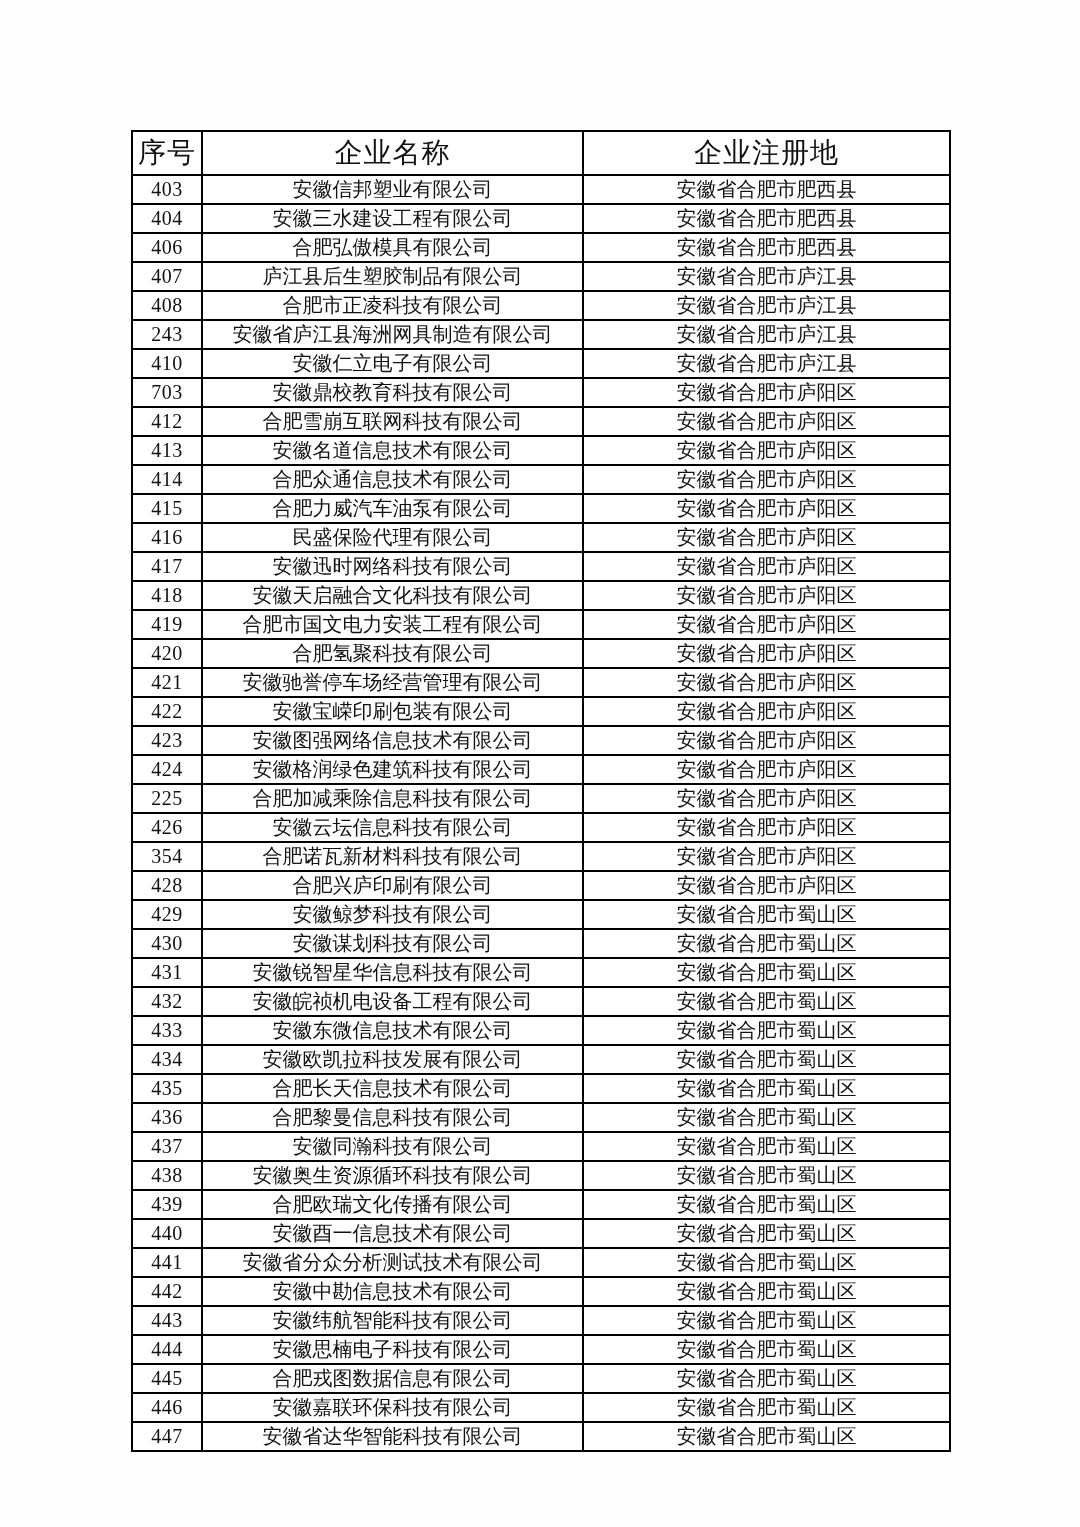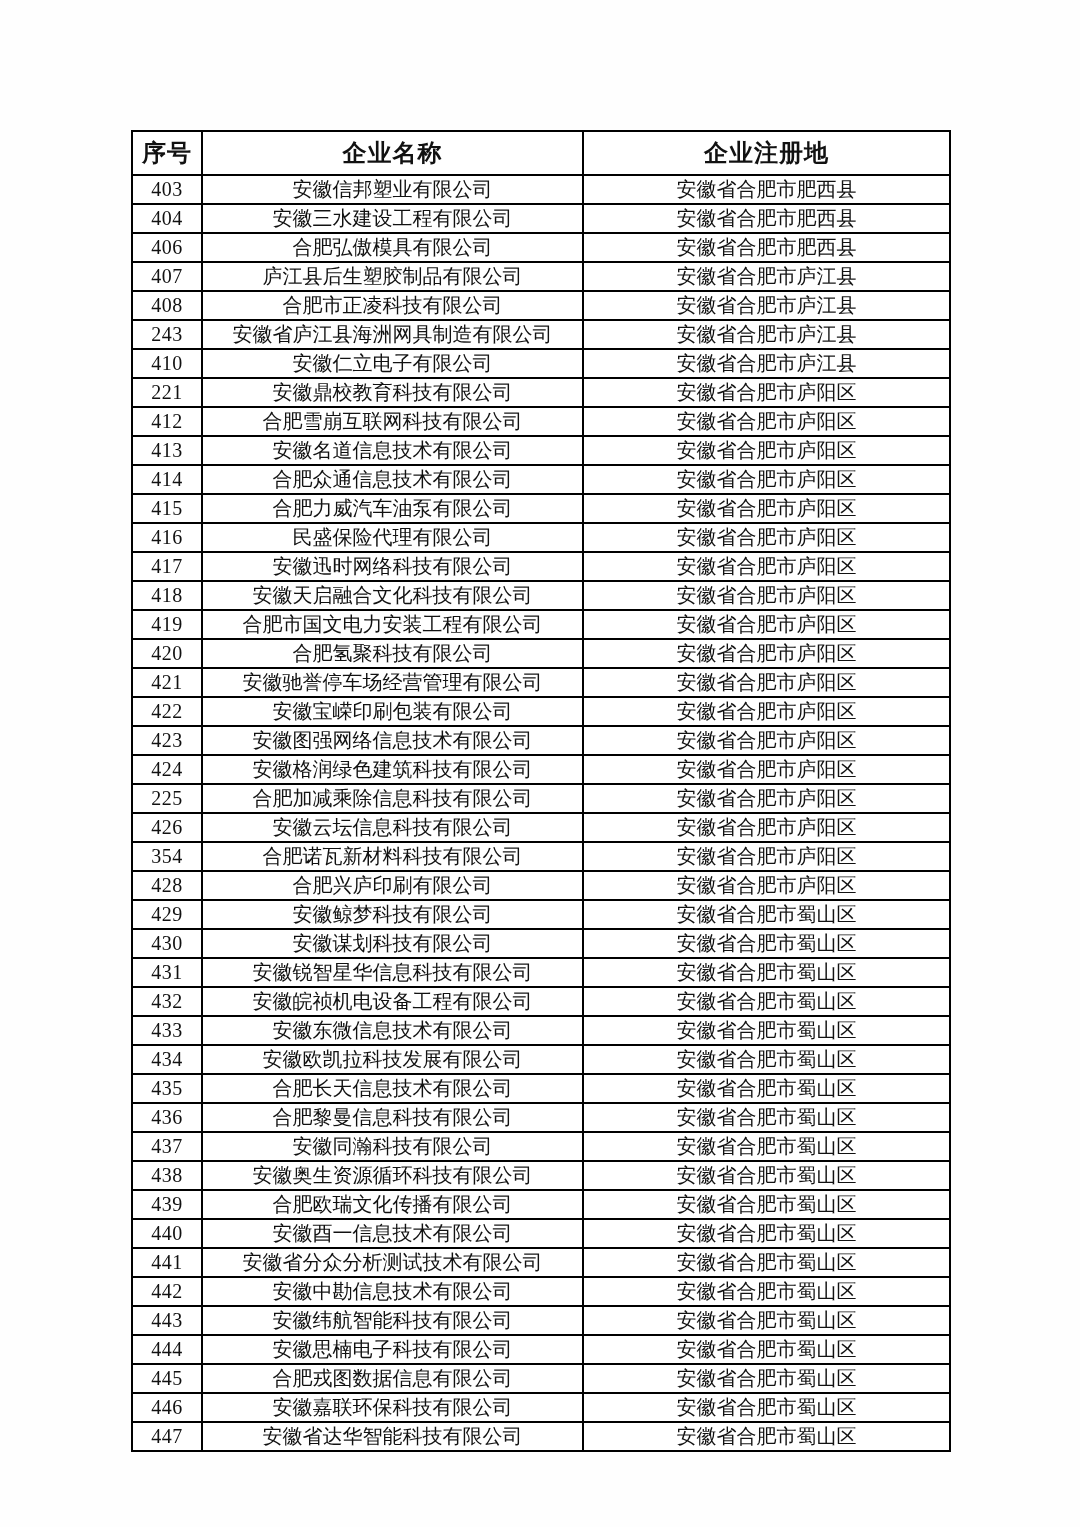--- a/index.html
+++ b/index.html
@@ -28,22 +28,22 @@
   table.company-table td {
     border: 2px solid #000000;
     text-align: center;
     vertical-align: middle;
     padding: 0;
     overflow: hidden;
     white-space: nowrap;
   }
   table.company-table th {
     height: 42px;
-    font-size: 24px;
-    font-weight: bold;
+    font-size: 28px;
+    font-weight: normal;
     letter-spacing: 1px;
   }
   table.company-table td {
     height: 25px;
     font-size: 20px;
   }
   col.c-num  { width: 70px;  }
   col.c-name { width: 381px; }
   col.c-loc  { width: 367px; }
   td.num-cell { font-size: 19px; letter-spacing: 0.5px; }
@@ -103,21 +103,21 @@
       <td>安徽省合肥市庐江县</td>
     </tr>
 
     <tr>
       <td class="num-cell">410</td>
       <td>安徽仁立电子有限公司</td>
       <td>安徽省合肥市庐江县</td>
     </tr>
 
     <tr>
-      <td class="num-cell">221</td>
+      <td class="num-cell">703</td>
       <td>安徽鼎校教育科技有限公司</td>
       <td>安徽省合肥市庐阳区</td>
     </tr>
 
     <tr>
       <td class="num-cell">412</td>
       <td>合肥雪崩互联网科技有限公司</td>
       <td>安徽省合肥市庐阳区</td>
     </tr>
 

